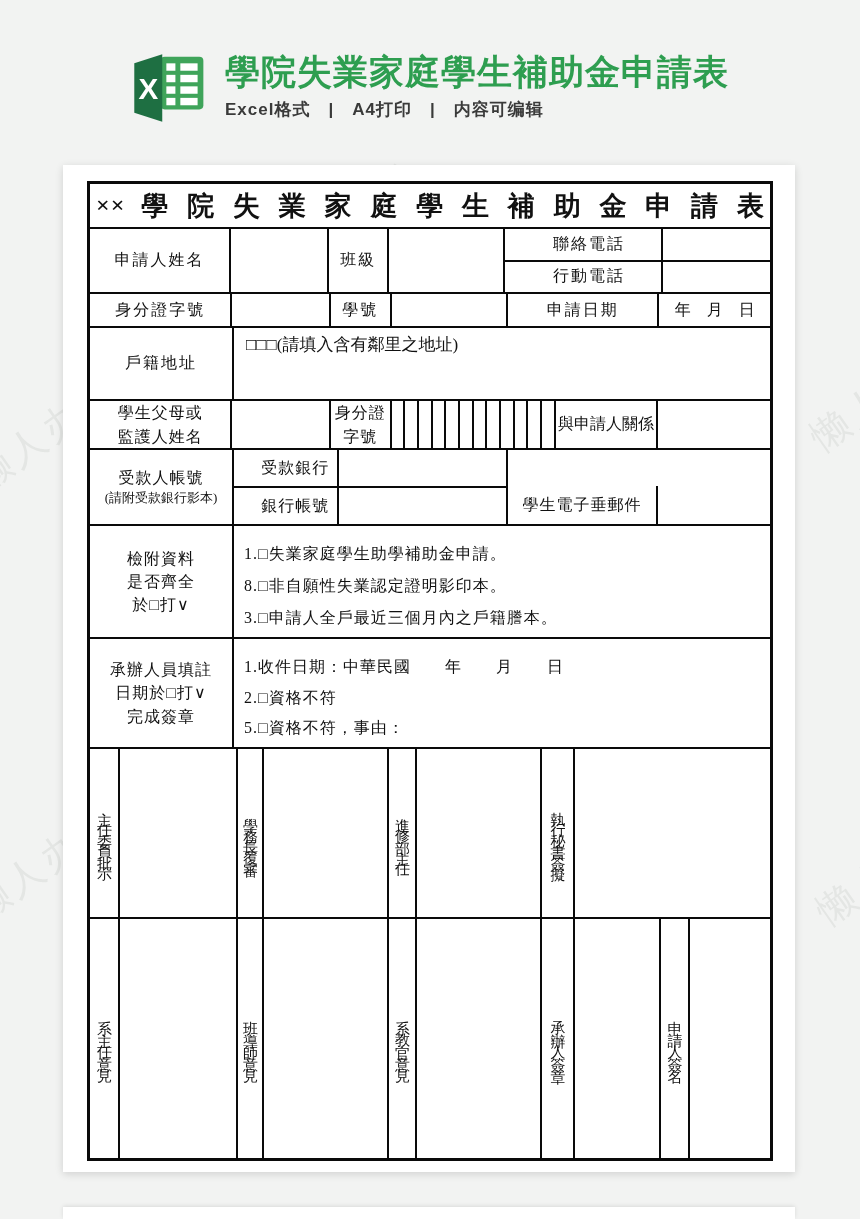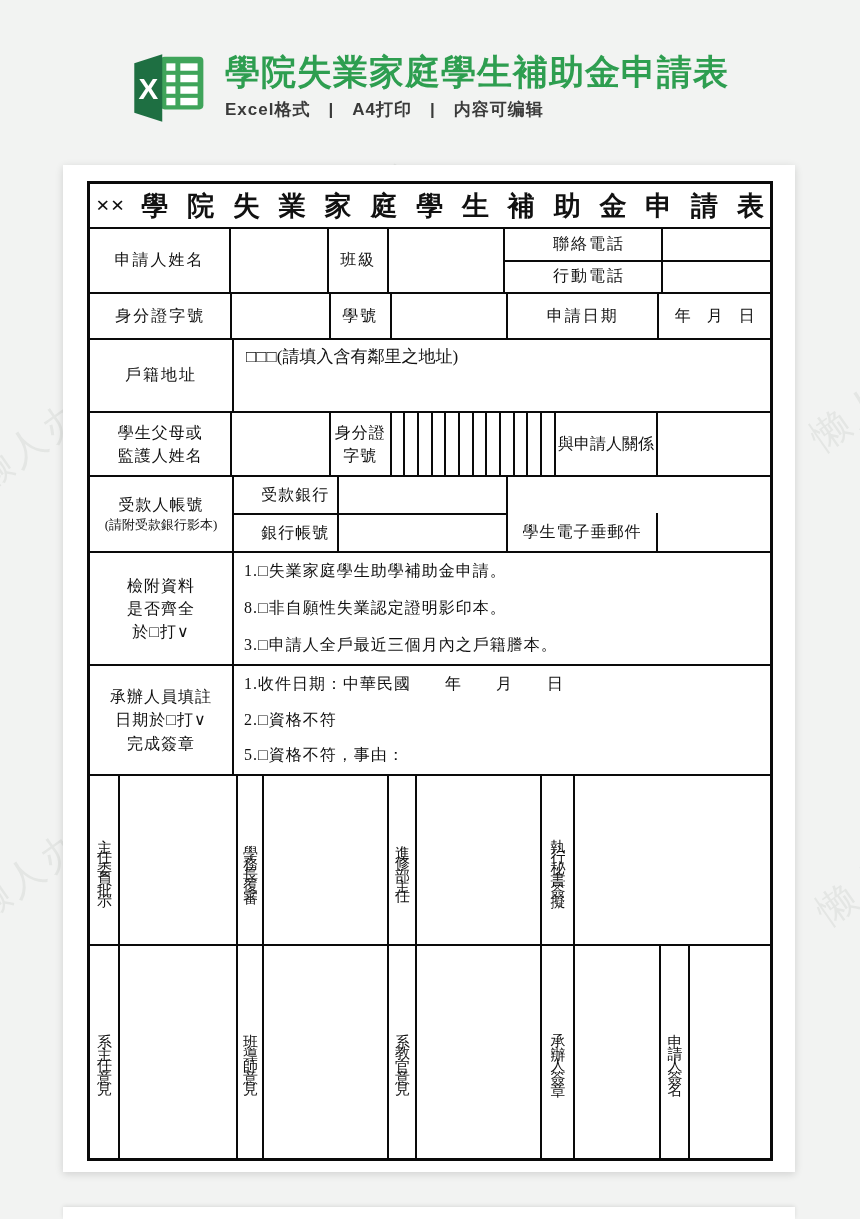--- a/index.html
+++ b/index.html
@@ -72,24 +72,24 @@
   .cell { border-right:2px solid #0a0a0a; display:flex; align-items:center; justify-content:center; text-align:center; }
   .cell:last-child { border-right:none; }
   .cell.blank {}
 
   
   .r-title { height:45px; align-items:center; padding:0 6px; font-weight:bold; }
   .r-title .prefix { font-size:24px; letter-spacing:1px; }
   .r-title .spread { flex:1; display:flex; justify-content:space-between; padding-left:16px; font-size:27px; }
 
   .r2 { height:65px; }
-  .r3 { height:46px;font-family:Liberation Serif, serif; }
+  .r3 { height:34px;font-family:Liberation Serif, serif; }
   .r4 { height:73px; }
   .r5 { height:62px; }
-  .r6 { height:64px; }
+  .r6 { height:49px; }
   .r7 { height:76px; }
   .r8 { height:113px; }
   .r9 { height:110px; }
   .rA { height:170px; }
   .rB { flex:1; }
 
   .w144{width:144px;} .w92{width:92px;margin-left:8px;} .w61{width:61px;} .w118{width:118px;}
   .w153{width:153px;} .w112{width:112px; border-right:none;}
   .w536{width:536px; border-right:none;}
   .w166{width:166px;} .w104{width:104px;} .w113{width:113px; border-right:none;}
@@ -106,21 +106,21 @@
   .subrow .cell { border-bottom:none; }
 
   .hint-cell { align-items:flex-start; justify-content:flex-start; text-align:left; padding:5px 12px; font-size:17px; }
 
   .idboxes { padding:0; align-items:stretch; }
   .idboxes .box { flex:1; border-right:2px solid #0a0a0a; }
   .idboxes .box:last-child { border-right:none; }
 
   .list-cell {
     flex-direction:column; align-items:flex-start; justify-content:space-between;
-    text-align:left; padding:8px 8px 8px 10px; font-size:16px; letter-spacing:1px;
+    text-align:left; padding:18px 8px 8px 10px; font-size:16px; letter-spacing:1px;
   }
 
   .vcell { align-items:center; justify-content:center; padding:6px 0; }
   .vtext {
     writing-mode:vertical-rl; text-orientation:upright;
     font-size:15px; letter-spacing:11px; white-space:nowrap;
   }
   .rB .vtext { letter-spacing:12px; }
 
   .wA1{width:30px;} .wA2{width:118px;} .wA3{width:26px;} .wA4{width:125px;}

